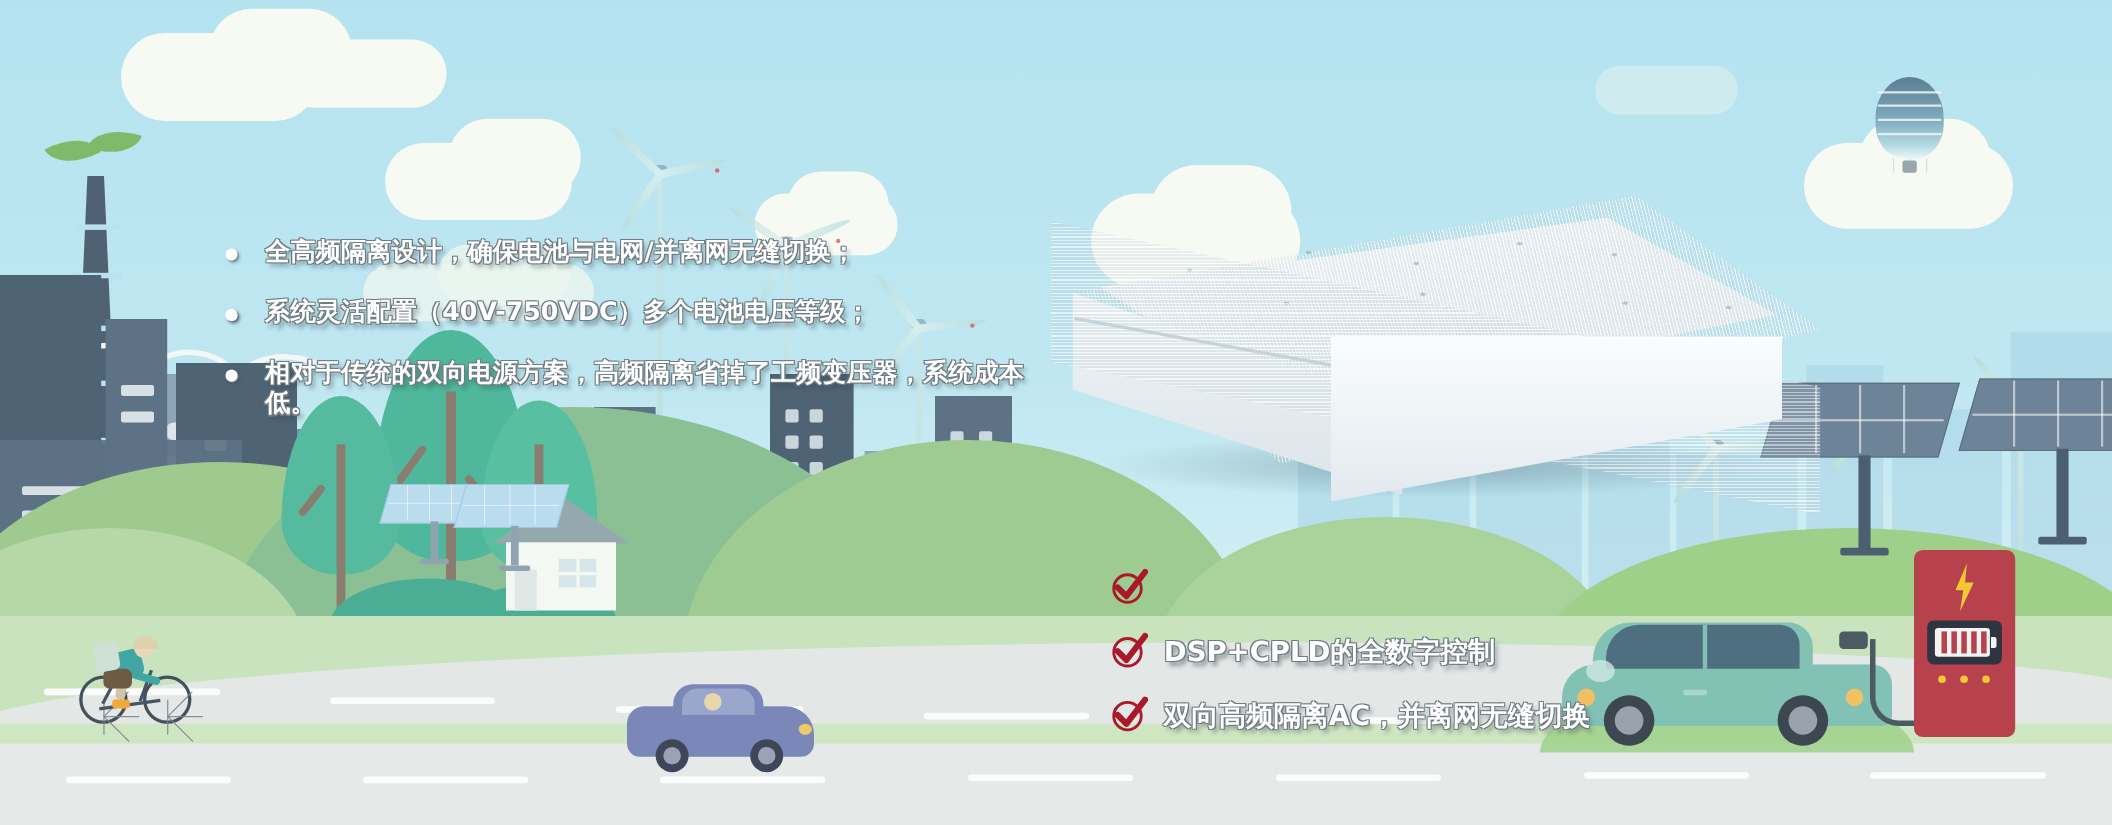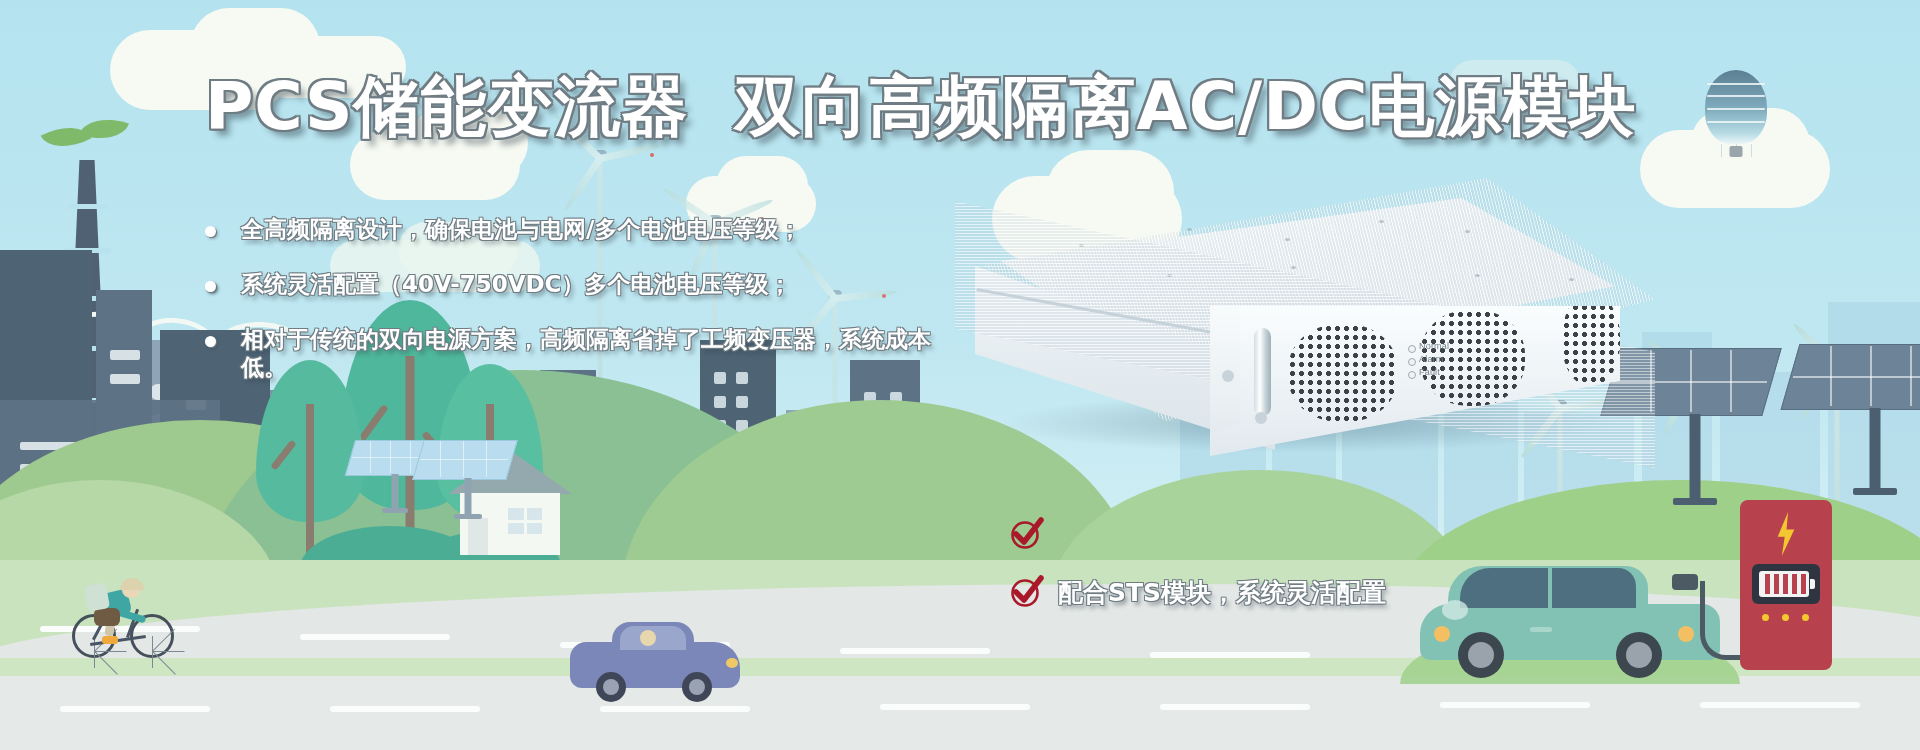--- a/index.html
+++ b/index.html
@@ -627,45 +627,27 @@
     <div class="screwdot" style="left:212px;top:96px;"></div>
     <div class="screwdot" style="left:336px;top:88px;"></div>
     <div class="screwdot" style="left:520px;top:96px;"></div>
     <div class="screwdot" style="left:614px;top:100px;"></div>
 
     <div class="p-side"></div>
     <div class="p-side-tex"></div>
     <div class="p-side-split"></div>
 
     <div class="p-front"></div>
-    <div class="p-front-inner">
-      <div class="ear" style="left:0px;top:0px;width:30px;height:128px;clip-path:polygon(0 0,100% -3%,100% 92%,0 100%);"></div>
-      <div class="handle-v" style="left:44px;top:22px;height:88px;"></div>
-      <div class="hnut" style="left:12px;top:64px;"></div>
-      <div class="hnut" style="left:45px;top:106px;"></div>
-      <div class="grille" style="left:78px;top:18px;width:110px;height:98px;"></div>
-      <div class="grille" style="left:210px;top:4px;width:105px;height:96px;"></div>
-      <div class="grille" style="left:352px;top:-12px;width:58px;height:92px;"></div>
-      <div class="ledcirc" style="left:198px;top:39px;"></div>
-      <div class="ledcirc" style="left:198px;top:52px;"></div>
-      <div class="ledcirc" style="left:198px;top:65px;"></div>
-      <div class="ledlbl" style="left:209px;top:35px;">Normal</div>
-      <div class="ledlbl" style="left:209px;top:48px;">Alarm</div>
-      <div class="ledlbl" style="left:209px;top:61px;">Fault</div>
-    </div>
-  </div>
-
-  <div class="title">
-    <span>PCS储能变流器</span><span class="gap"></span><span>双向高频隔离AC/DC电源模块</span>
-  </div>
+  </div>
+
 
   <div class="bullets">
     <div class="bullet">
       <span class="dot"></span>
-      <span class="txt">全高频隔离设计，确保电池与电网/多个电池电压等级；</span>
+      <span class="txt">全高频隔离设计，确保电池与电网/并离网无缝切换；</span>
     </div>
     <div class="bullet">
       <span class="dot"></span>
     </div>
     <div class="bullet">
       <span class="dot"></span>
       <span class="txt">系统灵活配置（40V-750VDC）多个电池电压等级；</span>
     </div>
     <div class="bullet">
       <span class="dot"></span>
@@ -682,17 +664,26 @@
         </svg>
       </span>
     </div>
     <div class="check">
       <span class="mark">
         <svg viewBox="0 0 34 34" width="34" height="34">
           <circle cx="15" cy="18" r="12.5" fill="none" stroke="#a9192a" stroke-width="2.6"></circle>
           <path d="M6 17 L14 25 L31 3" fill="none" stroke="#a9192a" stroke-width="5.5" stroke-linecap="round" stroke-linejoin="round"></path>
         </svg>
       </span>
-      <span class="txt">配合STS模块，系统灵活配置</span>
+      <span class="txt">DSP+CPLD的全数字控制</span>
+    </div>
+    <div class="check">
+      <span class="mark">
+        <svg viewBox="0 0 34 34" width="34" height="34">
+          <circle cx="15" cy="18" r="12.5" fill="none" stroke="#a9192a" stroke-width="2.6"></circle>
+          <path d="M6 17 L14 25 L31 3" fill="none" stroke="#a9192a" stroke-width="5.5" stroke-linecap="round" stroke-linejoin="round"></path>
+        </svg>
+      </span>
+      <span class="txt">双向高频隔离AC，并离网无缝切换</span>
     </div>
   </div>
 
 </div>
 
 </body></html>

